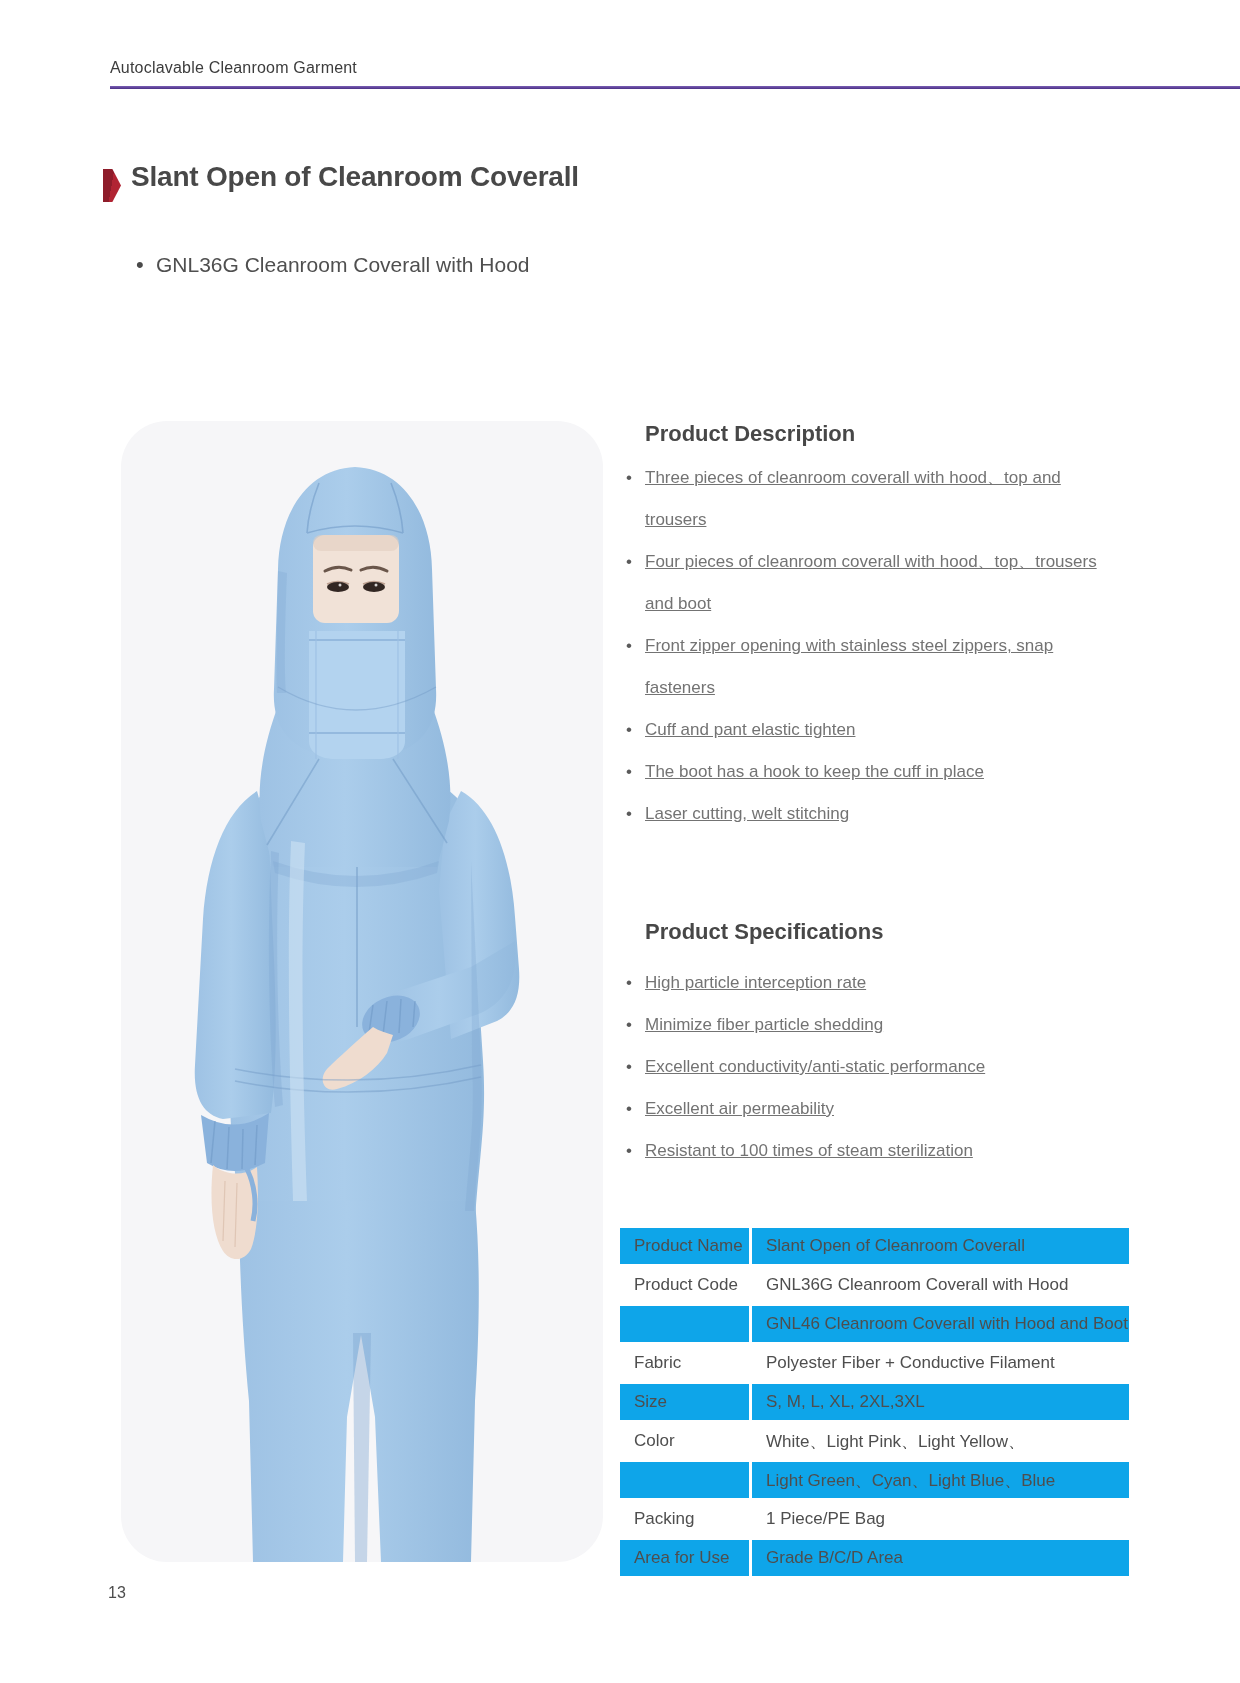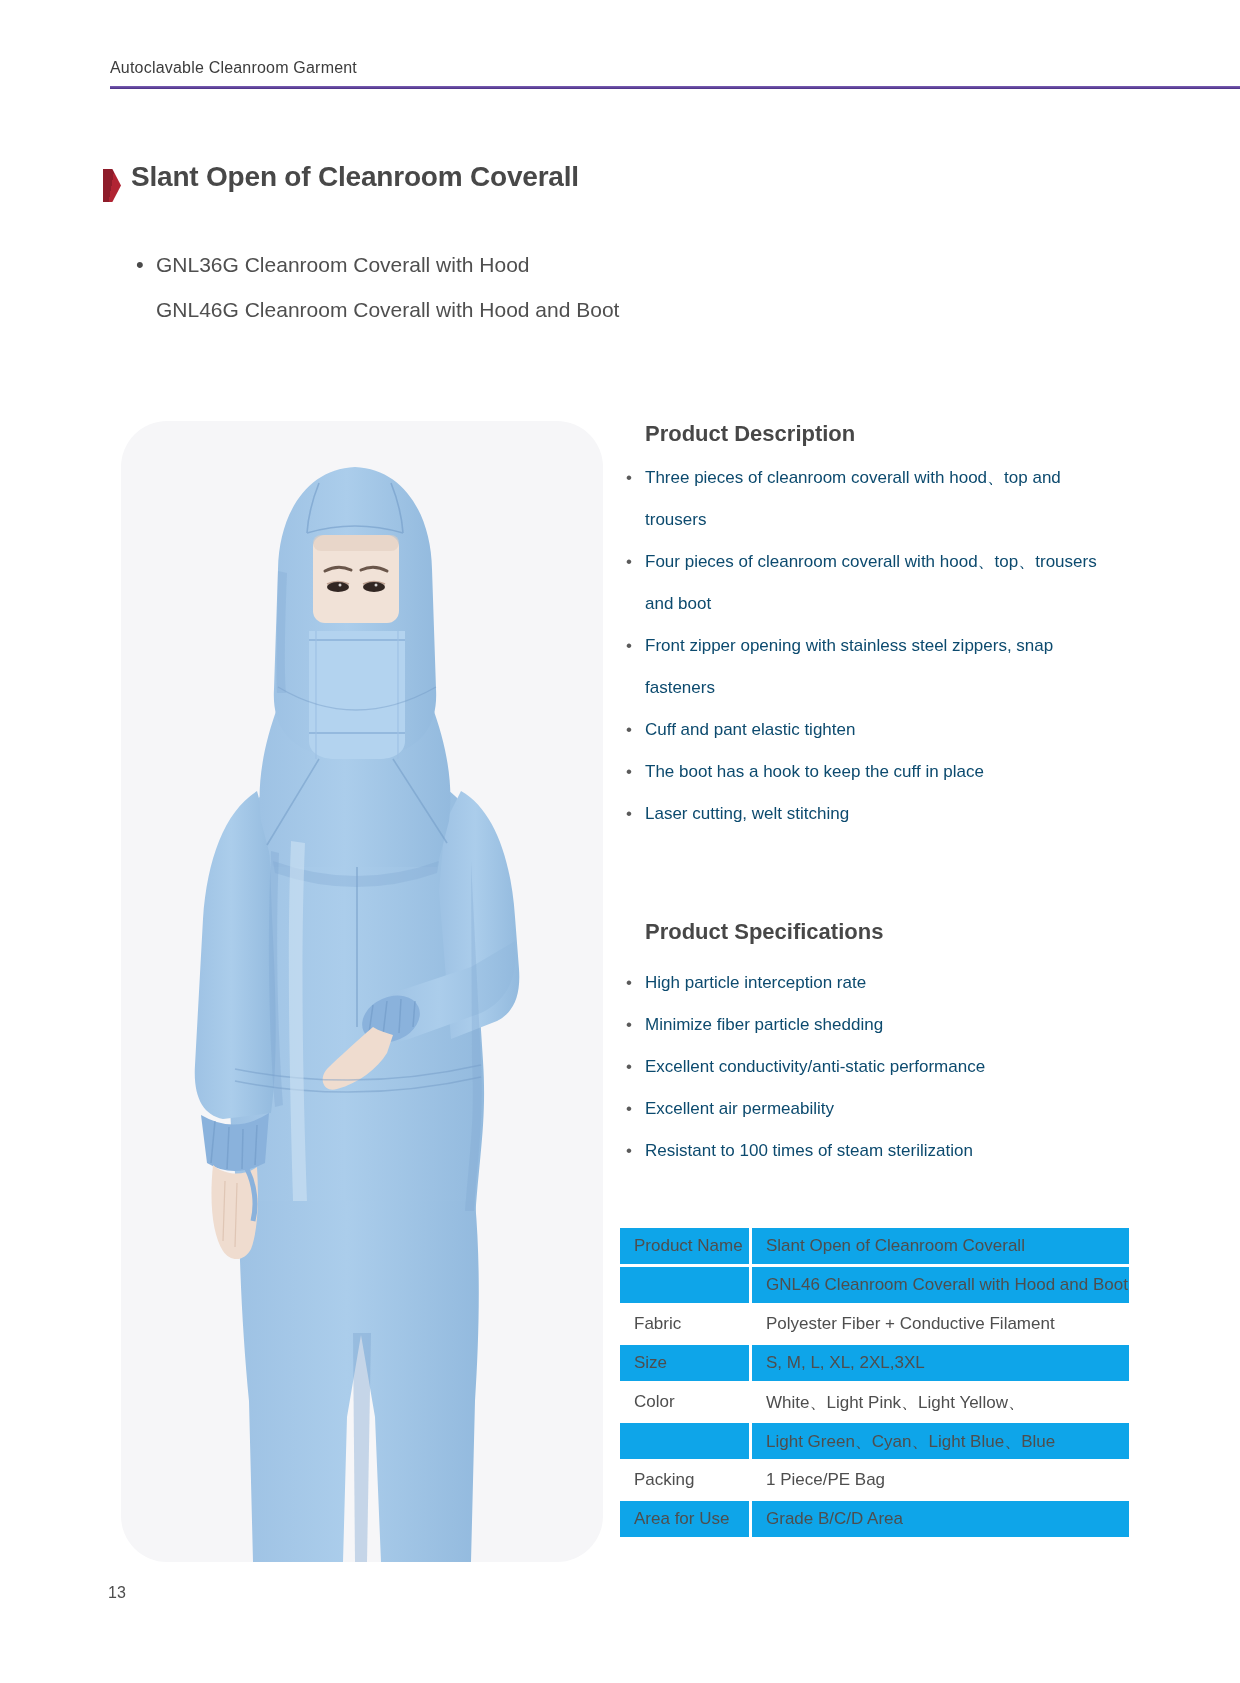--- a/index.html
+++ b/index.html
@@ -37,21 +37,21 @@
     background:#f6f6f8; border-radius:46px; overflow:hidden;
   }
   .photo-card svg { display:block; }
   .sec-heading {
     position:absolute; left:645px; font-size:22px; font-weight:bold; color:#474747;
   }
   #desc-heading { top:421px; }
   #spec-heading { top:919px; }
   .bullet-list {
     position:absolute; left:625px; width:478px; margin:0; padding:0; list-style:none;
-    font-size:17px; color:#0c4a6e; line-height:42px;
+    font-size:17px; color:#737373; line-height:42px;text-decoration:underline;
   }
   #desc-list { top:457px; }
   #spec-list { top:962px; }
   .bullet-list li { position:relative; padding-left:20px; }
   .bullet-list li::before {
     content:"\2022"; position:absolute; left:1px; top:0; color:#5a5a5a;
   }
   .spec-table {
     position:absolute; left:620px; top:1225px; border-collapse:separate; border-spacing:0 3px;
     font-size:17px; color:#4e4e4e;
@@ -70,21 +70,20 @@
 <div class="page">
 
   <div class="header-label">Autoclavable Cleanroom Garment</div>
   <div class="header-rule"></div>
 
   <div class="section-marker"></div>
   <div class="page-title">Slant Open of Cleanroom Coverall</div>
 
   <div class="model-list">
     <div class="model-line first">GNL36G Cleanroom Coverall with Hood</div>
-    <div class="model-line">GNL46G Cleanroom Coverall with Hood and Boot</div>
   </div>
 
   <div class="photo-card">
     <svg width="482" height="1141" viewBox="0 0 482 1141" xmlns="http://www.w3.org/2000/svg" aria-hidden="true">
       <defs>
         <linearGradient id="fab" x1="0" y1="0" x2="1" y2="0">
           <stop offset="0" stop-color="#9ec2e4"></stop>
           <stop offset="0.45" stop-color="#abcdeb"></stop>
           <stop offset="1" stop-color="#93bade"></stop>
         </linearGradient>
@@ -157,20 +156,24 @@
     <li>Excellent air permeability</li>
     <li>Resistant to 100 times of steam sterilization</li>
   </ul>
 
   <table class="spec-table">
     <tbody>
       <tr class="shade">
         <td class="row-label">Product Name</td>
         <td class="row-value">Slant Open of Cleanroom Coverall</td>
       </tr>
+      <tr>
+        <td class="row-label">Product Code</td>
+        <td class="row-value">GNL36G Cleanroom Coverall with Hood</td>
+      </tr>
       <tr class="shade">
         <td class="row-label"></td>
         <td class="row-value">GNL46 Cleanroom Coverall with Hood and Boot</td>
       </tr>
       <tr>
         <td class="row-label">Fabric</td>
         <td class="row-value">Polyester Fiber + Conductive Filament</td>
       </tr>
       <tr class="shade">
         <td class="row-label">Size</td>

